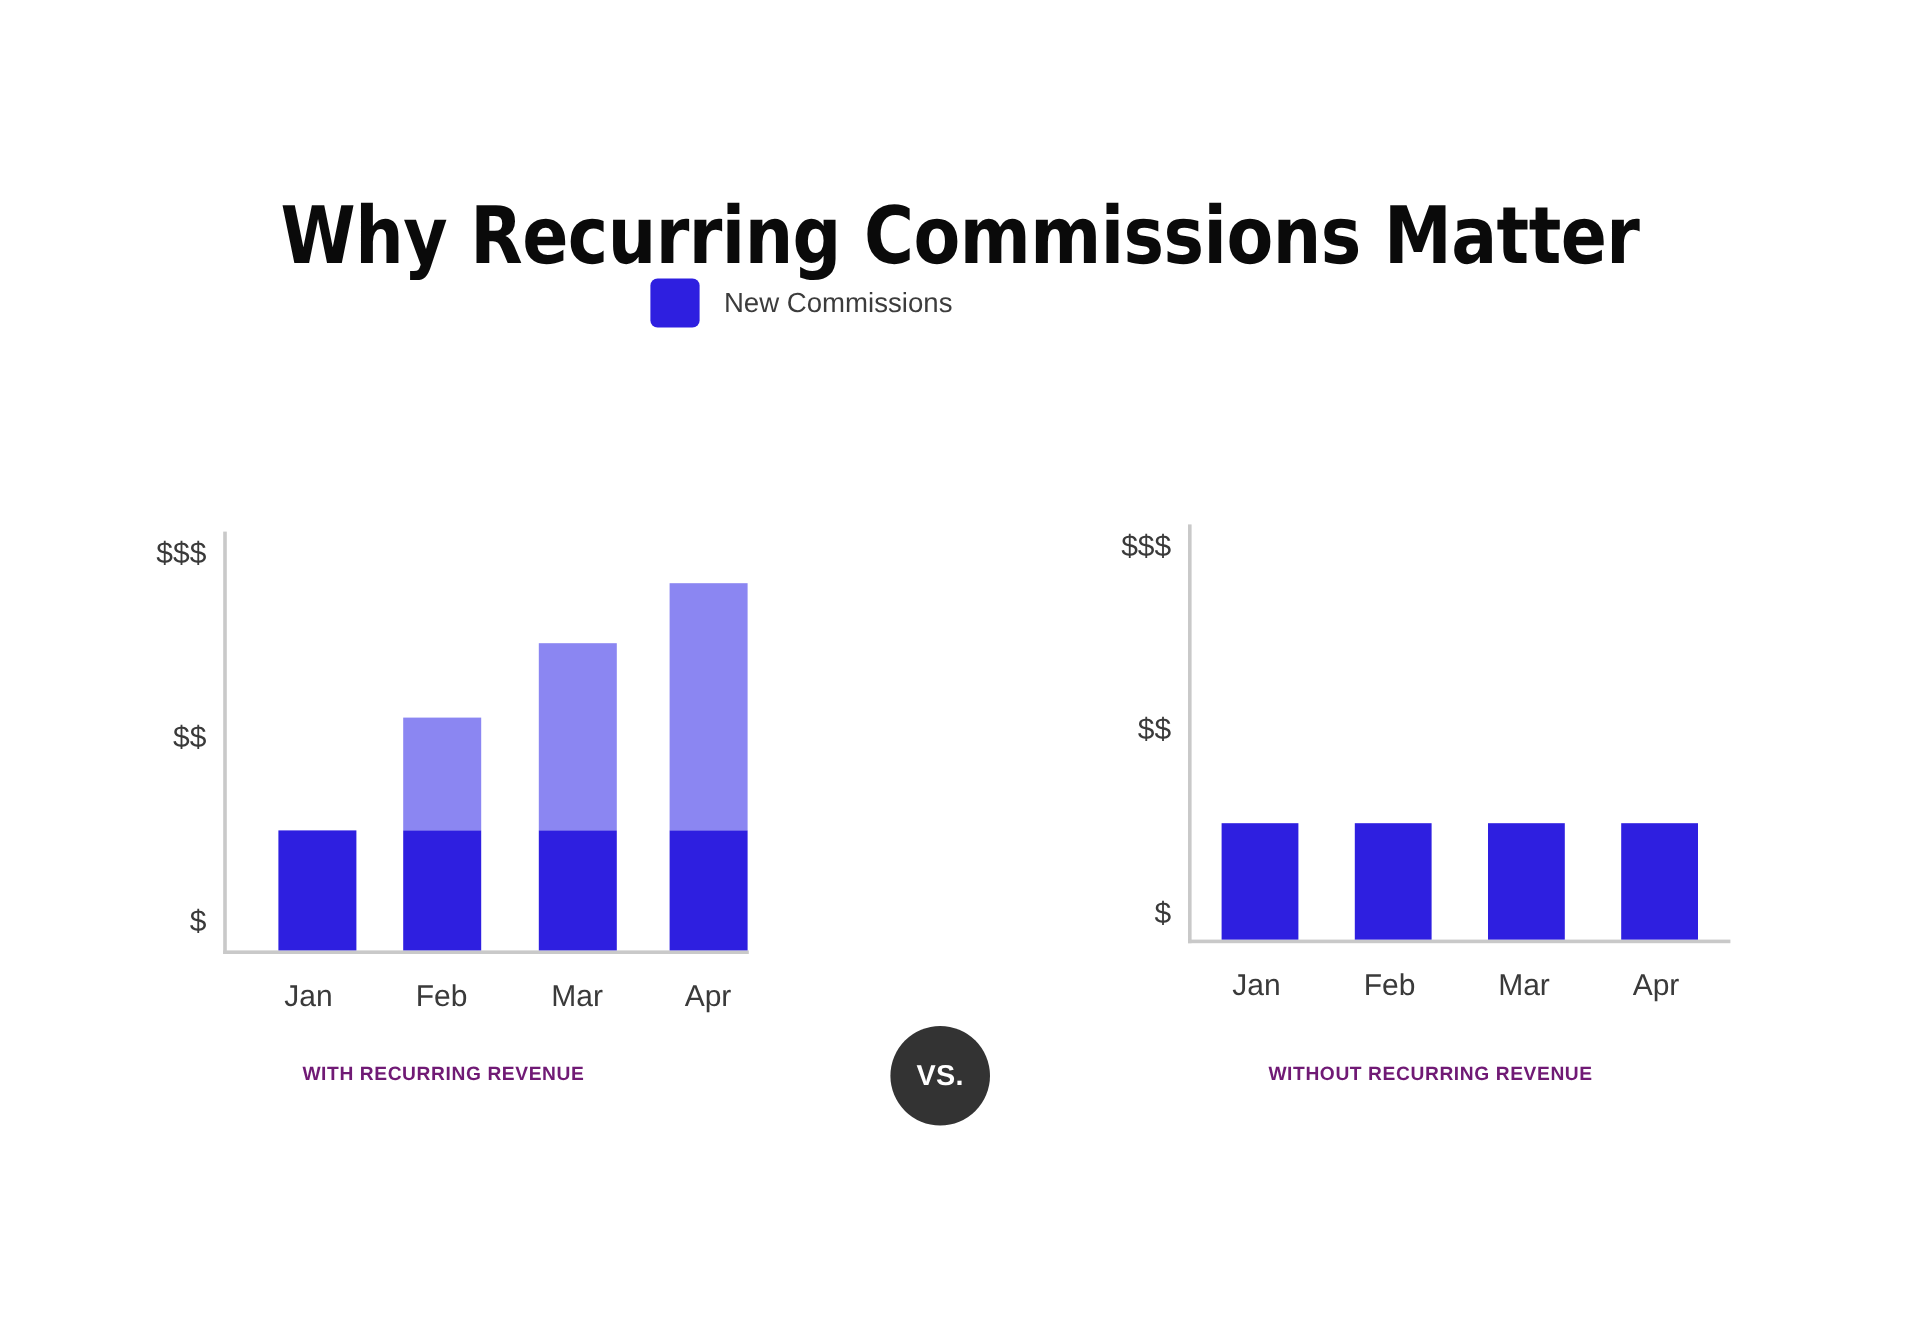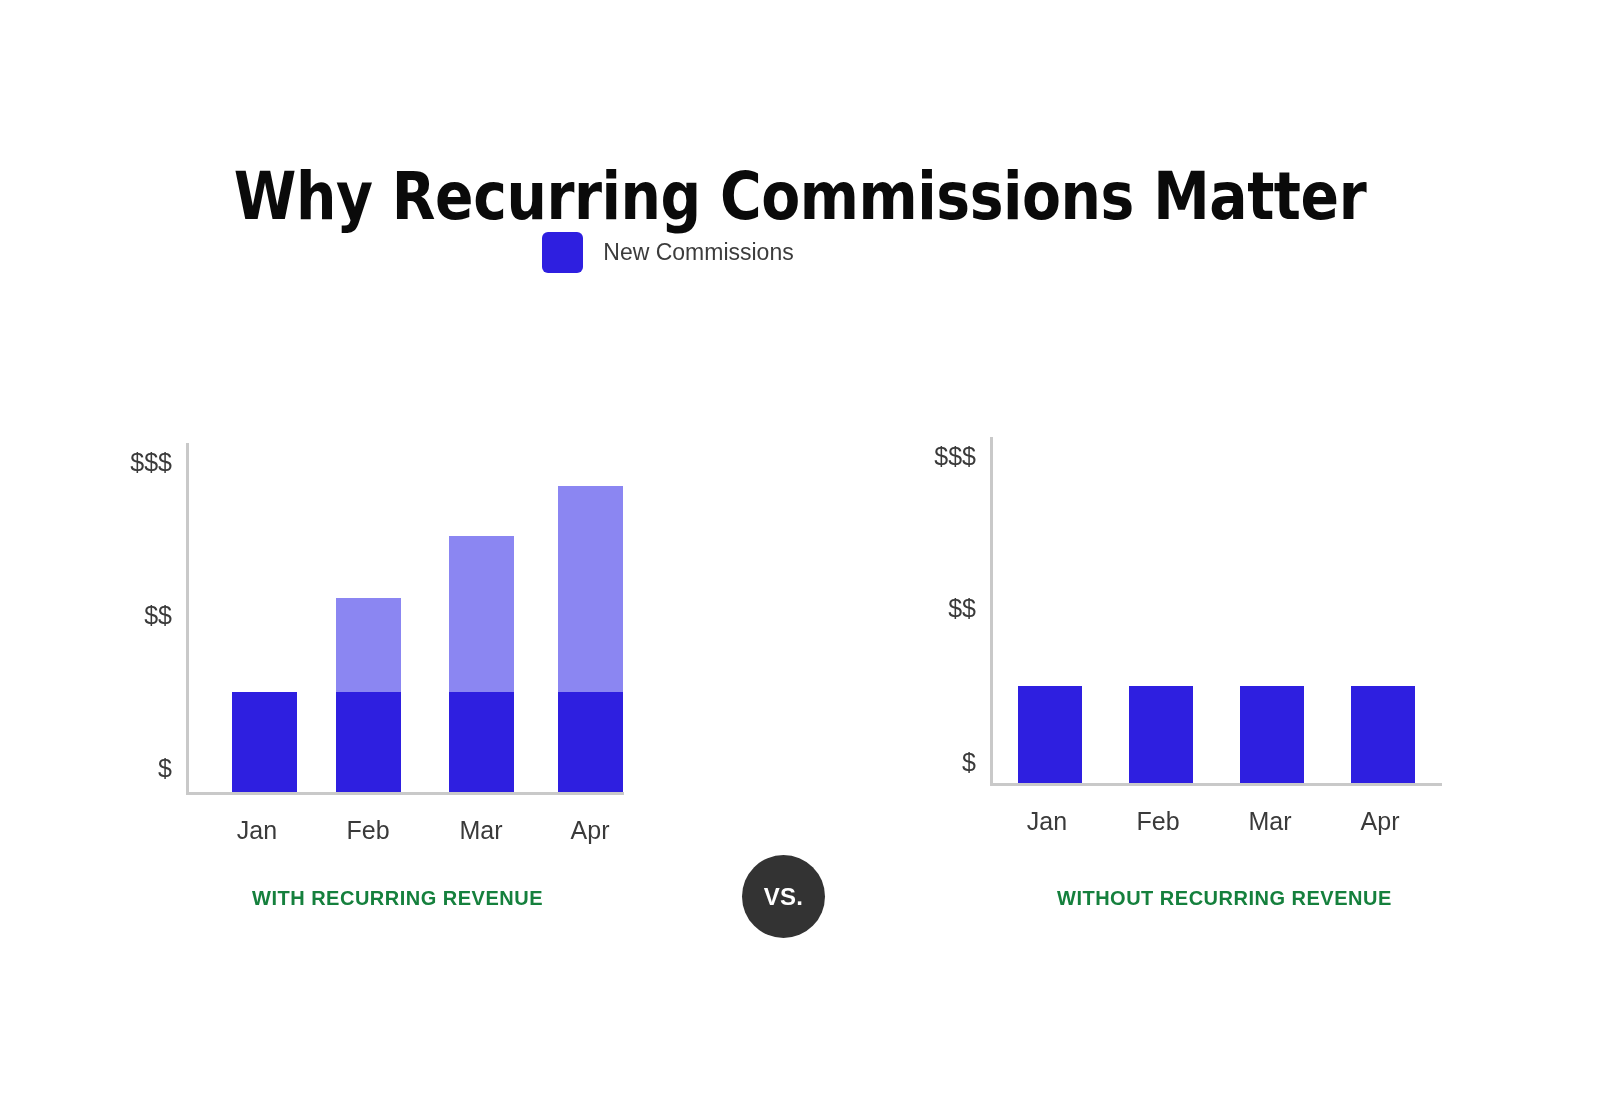--- a/index.html
+++ b/index.html
@@ -147,24 +147,24 @@
     transform: translateX(-50%);
     margin-top: 23px;
     font-size: 25px;
     color: #3a3a3a;
     white-space: nowrap;
     line-height: 1;
   }
 
   .panel-caption {
     position: absolute;
-    font-size: 20px;
+    font-size: 16px;
     font-weight: 700;
     letter-spacing: 0.5px;
-    color: #15803d;
+    color: #701a75;
     white-space: nowrap;
     line-height: 1;
   }
   #caption-left  { left: 252px; top: 888px; }
   #caption-right { left: 224px; top: 888px; margin-left: 33px; }
 
   
   #vs-badge {
     position: absolute;
     left: 742px;

